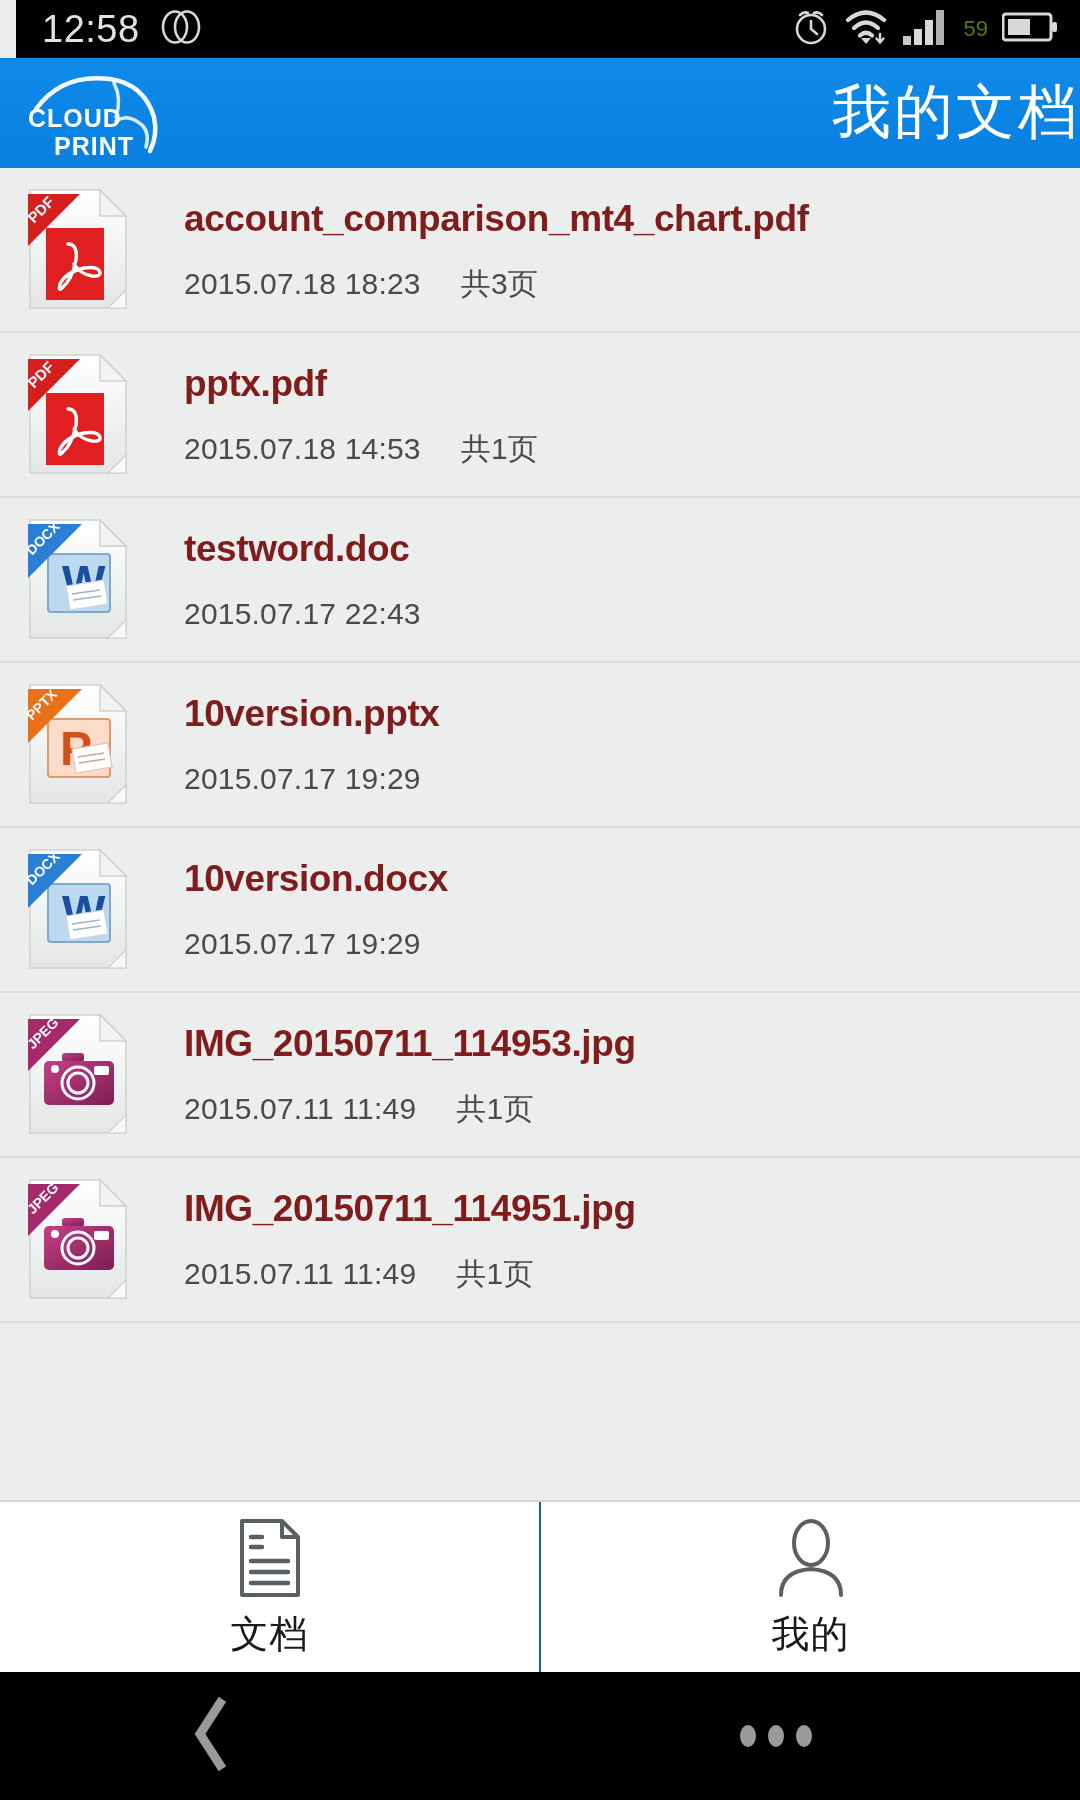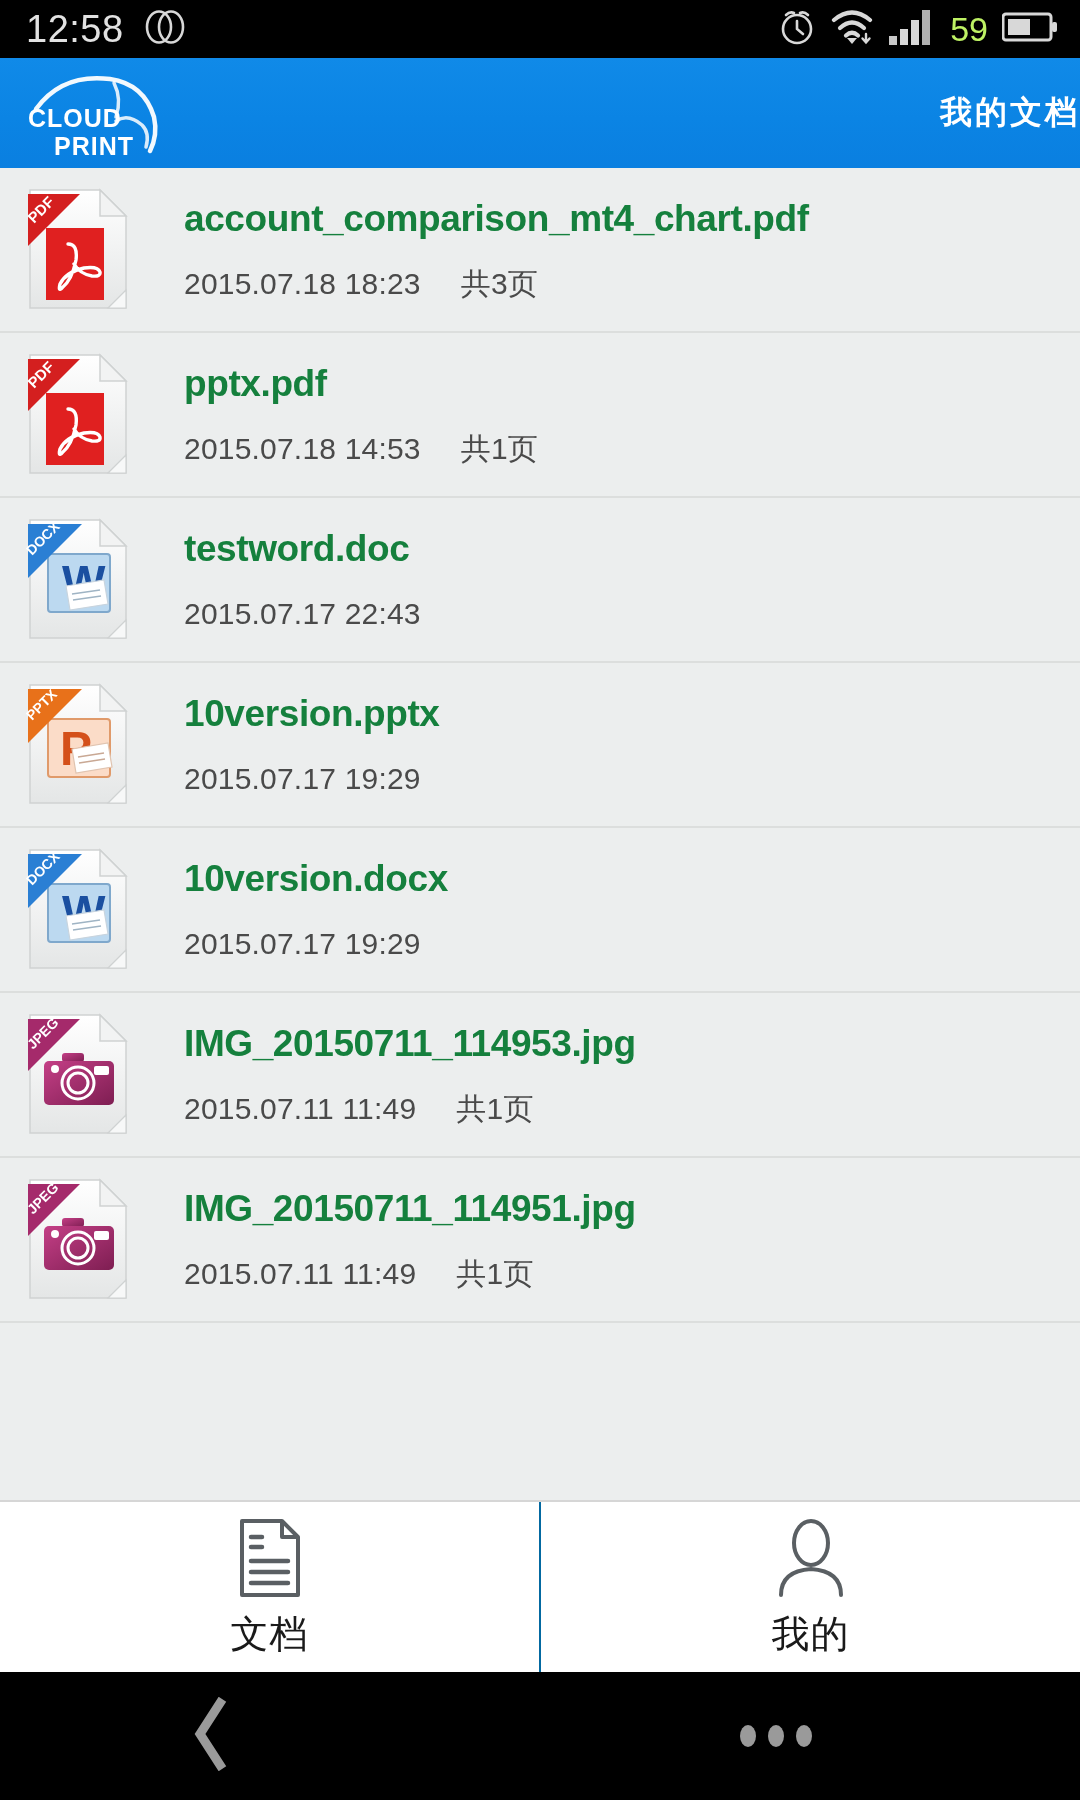--- a/index.html
+++ b/index.html
@@ -8,53 +8,53 @@
     width:1080px; height:1800px;
     background:#ECEEEE;
     font-family:"Liberation Sans","DejaVu Sans",sans-serif;
     overflow:hidden;
   }
   #screen{ position:relative; width:1080px; height:1800px; display:flex; flex-direction:column; }
 
   
   .statusbar{
     flex:0 0 58px; height:58px; background:#000; color:#d8d8d8;
-    display:flex; align-items:center; padding:0 22px 0 26px;
+    display:flex; align-items:center; padding:0 22px 0 26px;margin-left:16px;
   }
   .sb-clock{ font-size:38px; letter-spacing:0.5px; color:#e2e2e2; font-weight:400; line-height:1; }
   .sb-left{ display:flex; align-items:center; gap:16px; }
   .sb-spacer{ flex:1 1 auto; }
   .sb-right{ display:flex; align-items:center; gap:14px; }
-  .sb-batt-num{ font-size:34px; color:#bef264; line-height:1; }
+  .sb-batt-num{ font-size:22px; color:#4d7c0f; line-height:1; }
 
   
   .appbar{
     flex:0 0 110px; height:110px; position:relative;
     background:linear-gradient(180deg,#108ae8 0%,#0b84e4 55%,#0a7fe0 100%);
     display:flex; align-items:center; justify-content:flex-end;
   }
   .appbar-title{
-    font-size:32px; color:#ffffff; font-weight:700; letter-spacing:3px;
+    font-size:59px; color:#ffffff; font-weight:400; letter-spacing:3px;
   }
   .logo{
     position:absolute; left:18px; top:50%; transform:translateY(-50%);
     width:190px; height:96px;
   }
   .logo svg{ display:block; }
 
   
   .filelist{ flex:1 1 auto; background:#ECEEEE; overflow:hidden; }
   .row{
     position:relative; height:165px; display:flex; align-items:center;
     padding:0 0 0 22px; border-bottom:2px solid #dcdedd; background:#ECEEEE;
   }
   .row .icon-wrap{ flex:0 0 118px; height:132px; position:relative; }
   .row .meta{ flex:1 1 auto; padding-left:44px; }
   .fname{
-    font-size:37px; font-weight:bold; color:#15803d; line-height:1.05;
+    font-size:37px; font-weight:bold; color:#7f1d1d; line-height:1.05;
     letter-spacing:-0.4px; white-space:nowrap;
   }
   .fsub{
     margin-top:30px; font-size:30px; color:#4a4a4a; line-height:1;
     letter-spacing:0.2px; white-space:nowrap;
   }
   .fsub .pages{ margin-left:40px; }
 
   
   .tabbar{

